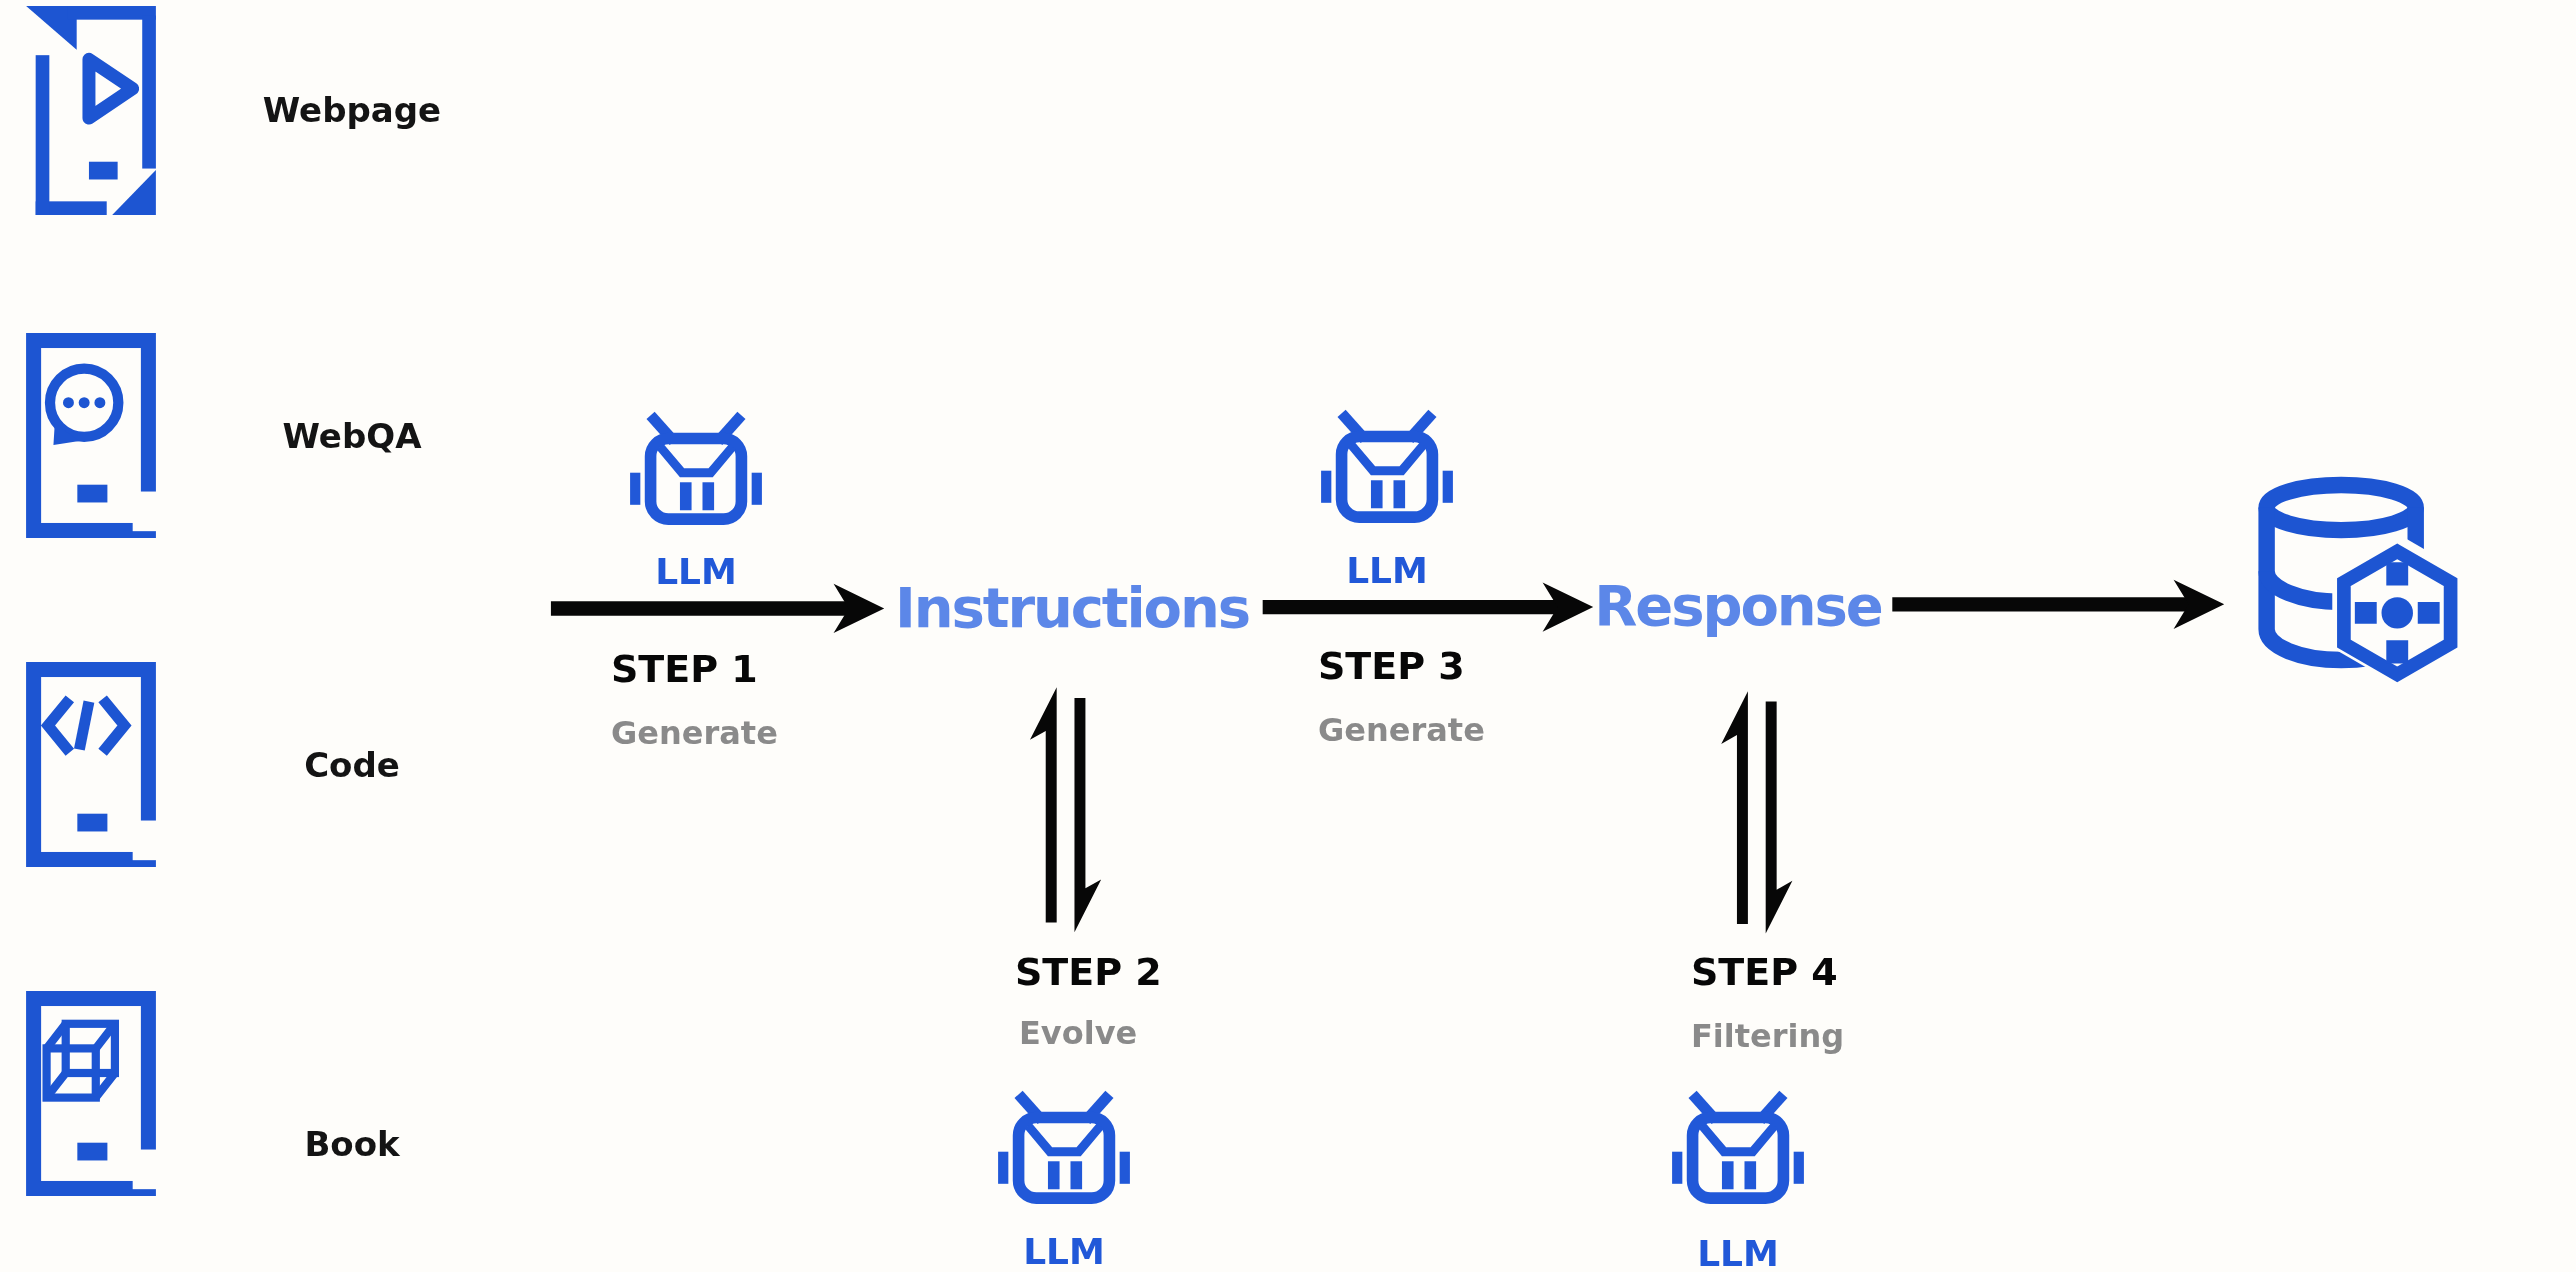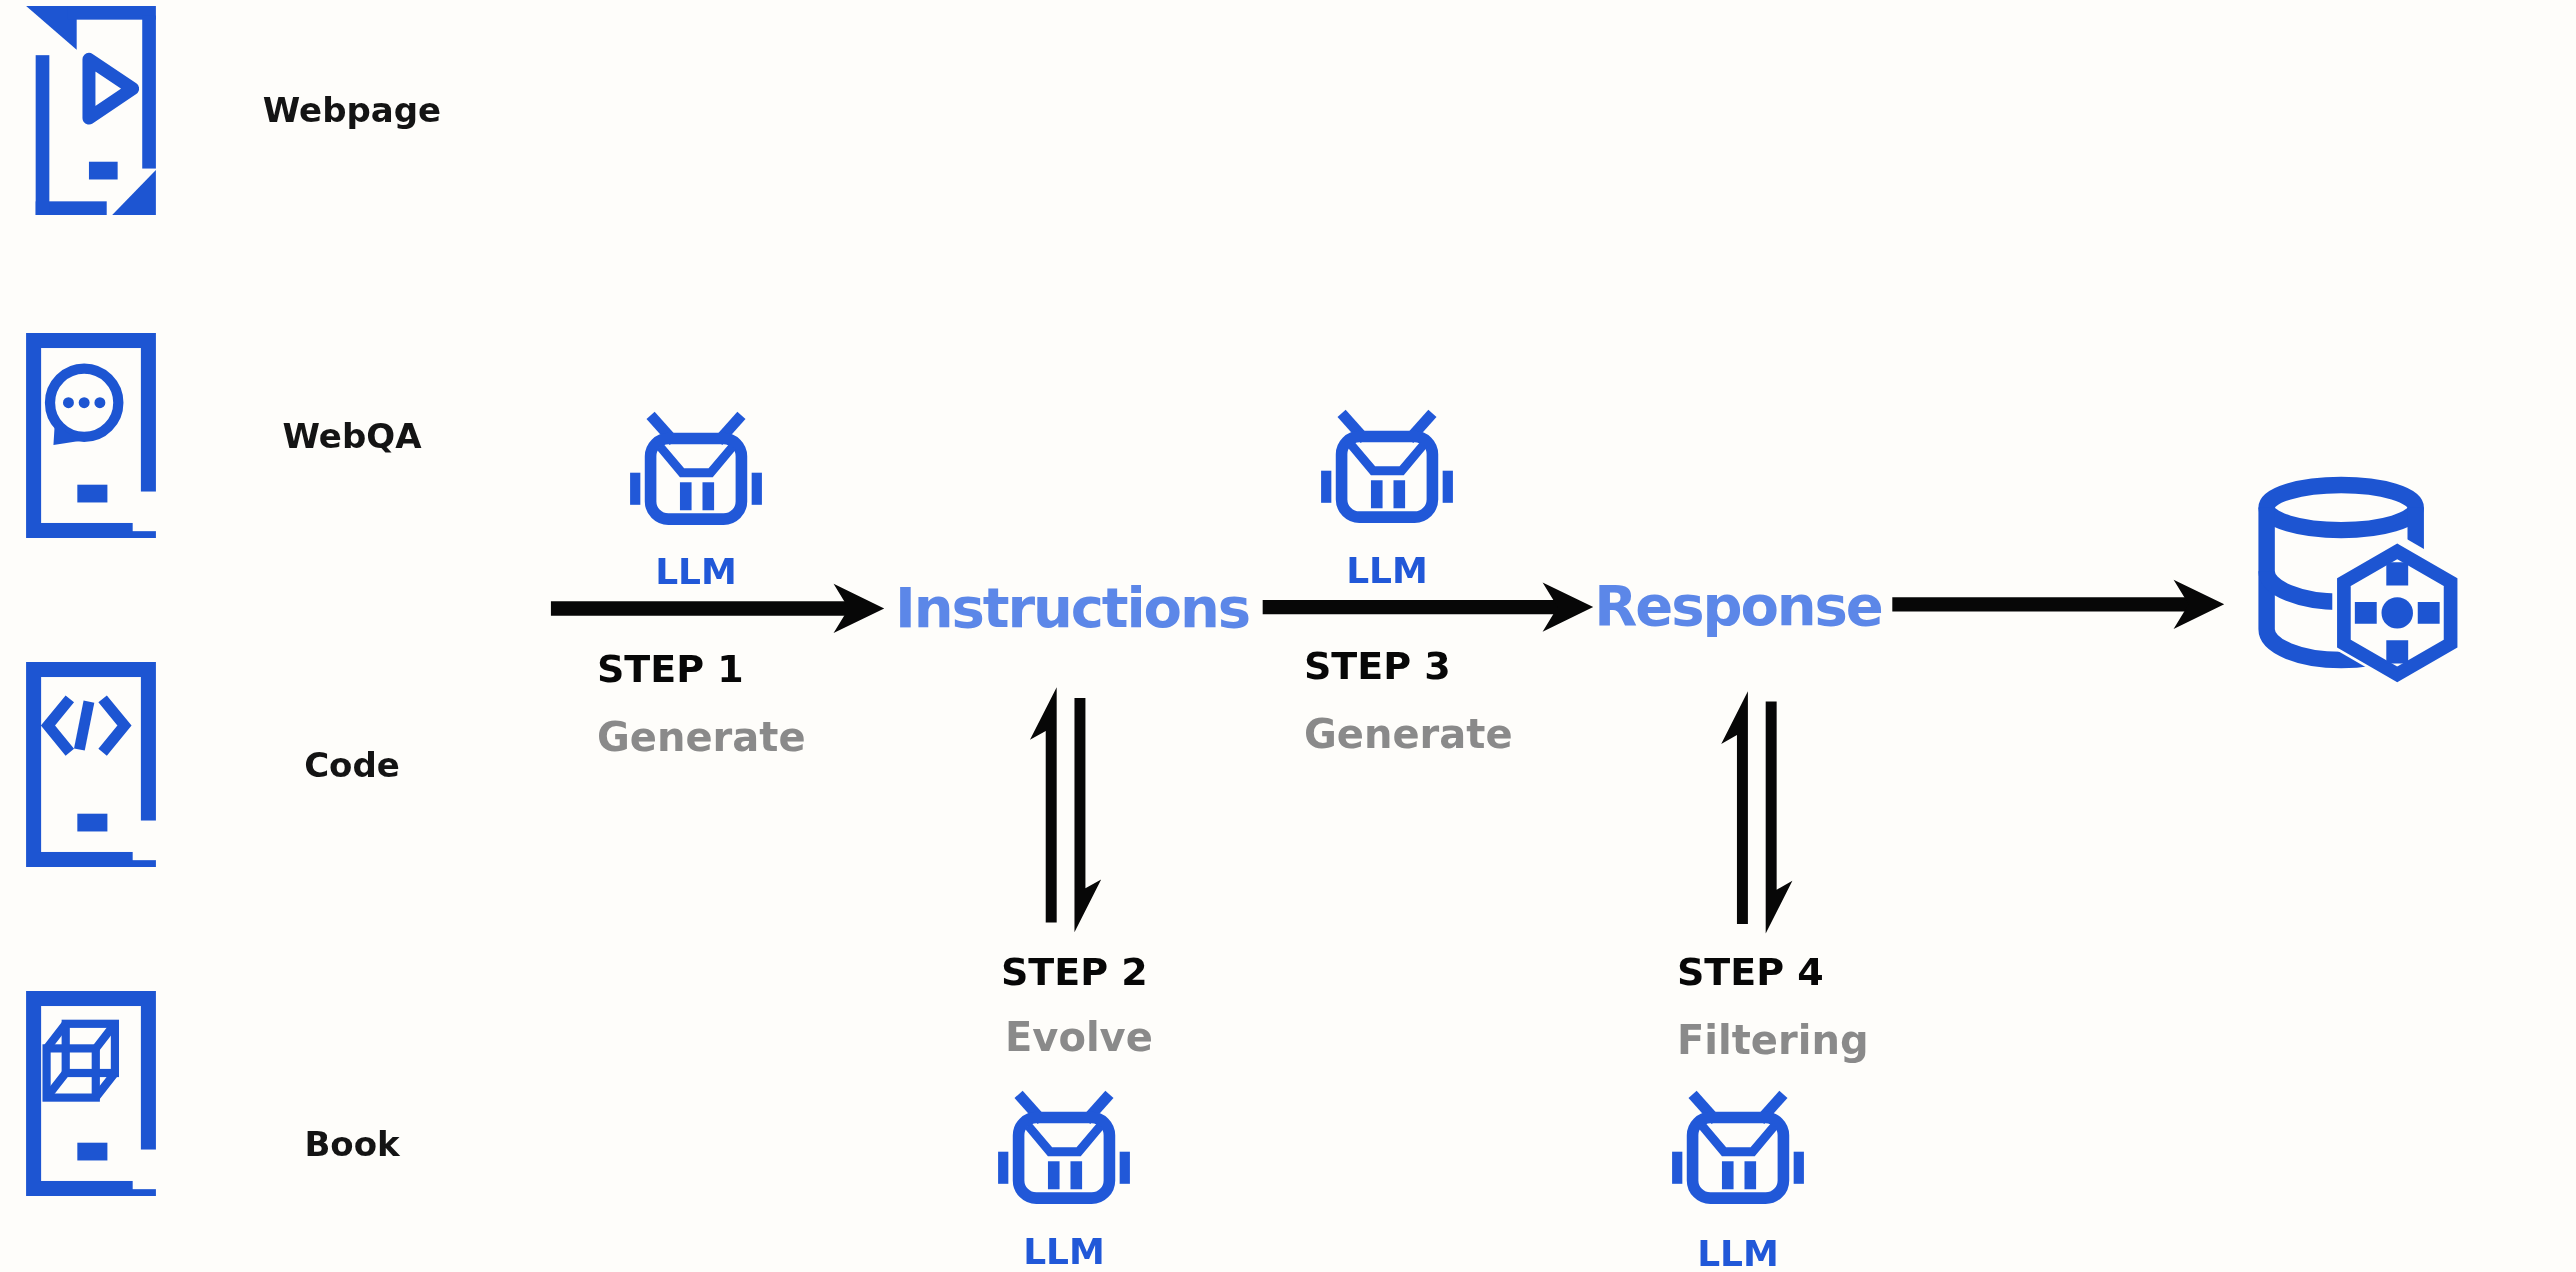--- a/index.html
+++ b/index.html
@@ -5,24 +5,24 @@
   html,body { margin:0; padding:0; }
   body {
     width:2576px; height:1273px;
     background:#fefdfa;
     font-family:"DejaVu Sans", sans-serif;
     overflow:hidden;
     position:relative;
   }
   .abs { position:absolute; }
   .c   { position:absolute; transform:translate(-50%,-50%); white-space:nowrap; line-height:1; }
-  .l   { position:absolute; white-space:nowrap; line-height:1; }
+  .l   { position:absolute; white-space:nowrap; line-height:1;margin-left:14px; }
   .src-label { font-size:34px; font-weight:bold; color:#141414; letter-spacing:0px; }
   .step-name { font-size:38px; font-weight:bold; color:#070707; }
-  .step-action { font-size:40px; font-weight:bold; color:#8a8a8a; }
+  .step-action { font-size:32px; font-weight:bold; color:#8a8a8a; }
   .node-text { font-size:56px; font-weight:bold; color:#5c87e8; letter-spacing:-2.1px; }
   .llm-text  { font-size:36px; font-weight:bold; color:#2158d8; }
   .td-text   { font-size:60px; font-weight:bold; color:#1d55d2; letter-spacing:-1.4px; }
   svg { display:block; }
 </style>
 </head>
 <body>
 
 <div class="abs" style="left:0;top:0;width:2576px;height:974px;">
 

